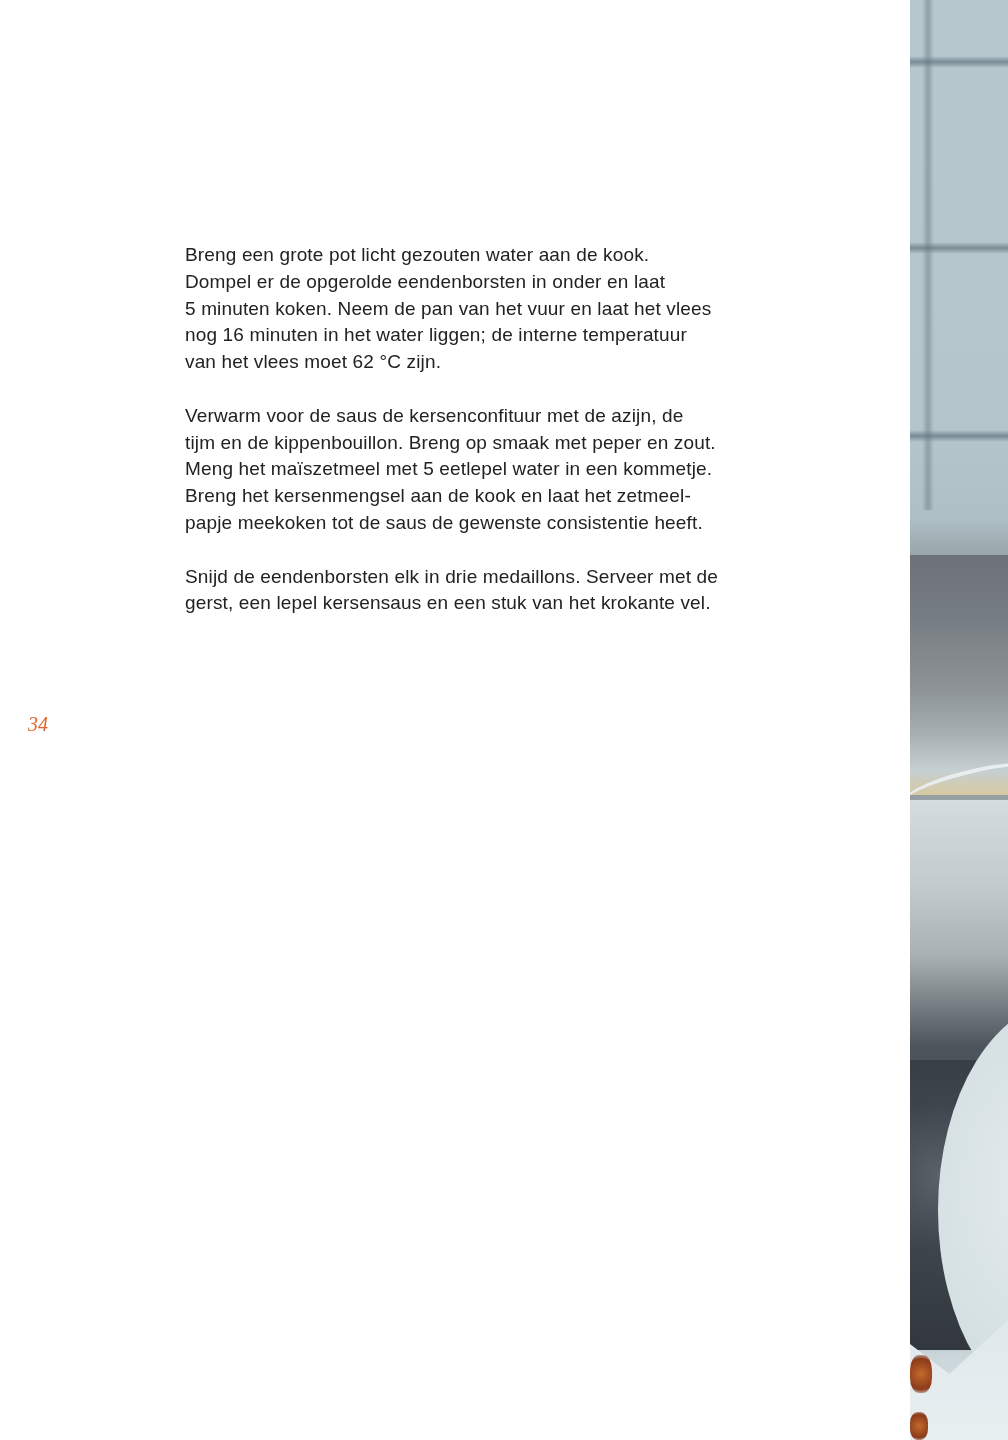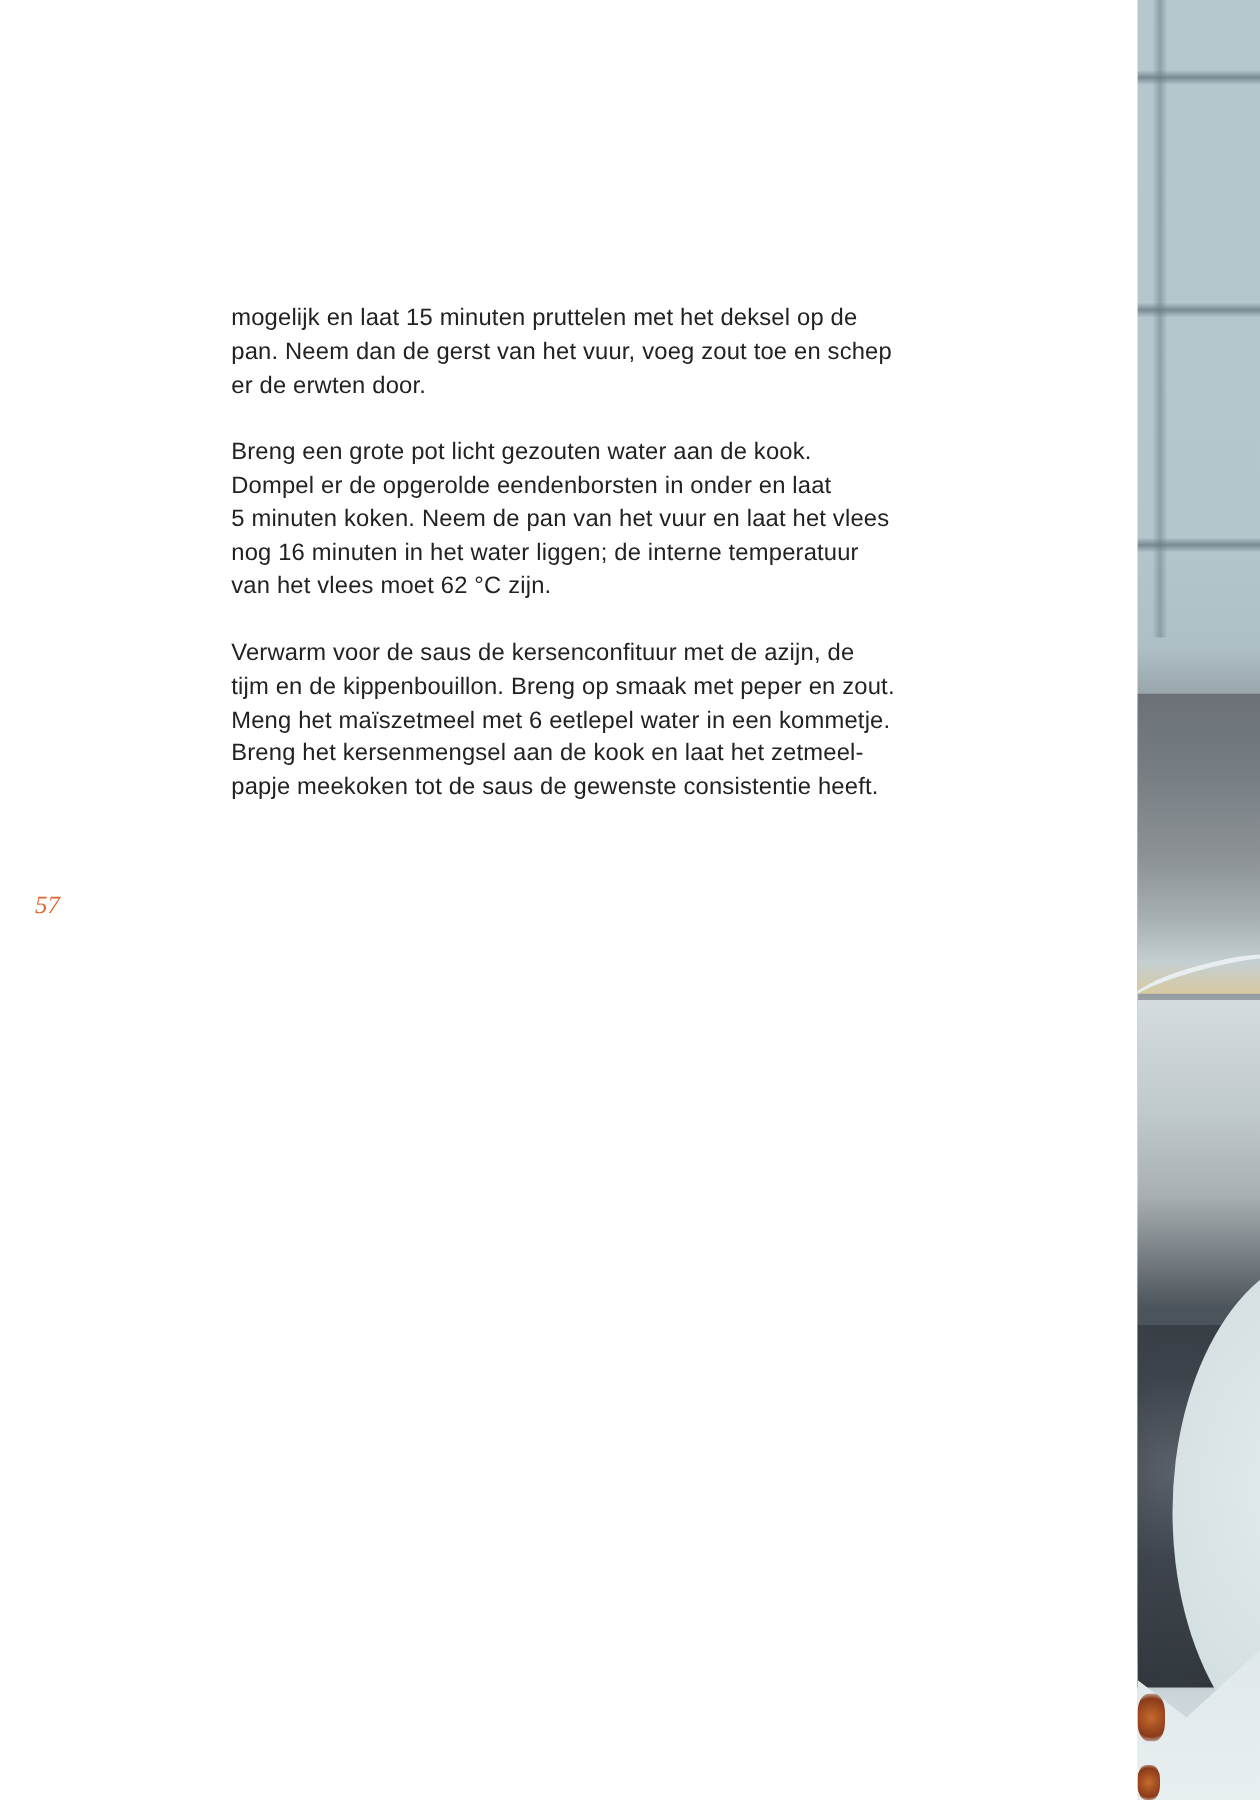--- a/index.html
+++ b/index.html
@@ -144,35 +144,34 @@
       border-radius: 40%;
     }
     .garnish1 { left: 0; top: 1355px; width: 22px; height: 38px; }
     .garnish2 { left: 0; top: 1412px; width: 18px; height: 28px; }
   </style>
 </head>
 <body>
 
 <div class="page">
   <div class="body-text">
-    <p>mogelijk en laat 15 minuten pruttelen met het deksel op de
-pan. Neem dan de gerst van het vuur, voeg zout toe en schep
-er de erwten door.</p>
     <p>Breng een grote pot licht gezouten water aan de kook.
 Dompel er de opgerolde eendenborsten in onder en laat
 5 minuten koken. Neem de pan van het vuur en laat het vlees
 nog 16 minuten in het water liggen; de interne temperatuur
 van het vlees moet 62 °C zijn.</p>
     <p>Verwarm voor de saus de kersenconfituur met de azijn, de
 tijm en de kippenbouillon. Breng op smaak met peper en zout.
-Meng het maïszetmeel met 6 eetlepel water in een kommetje.
+Meng het maïszetmeel met 5 eetlepel water in een kommetje.
 Breng het kersenmengsel aan de kook en laat het zetmeel-
 papje meekoken tot de saus de gewenste consistentie heeft.</p>
+    <p>Snijd de eendenborsten elk in drie medaillons. Serveer met de
+gerst, een lepel kersensaus en een stuk van het krokante vel.</p>
   </div>
-  <div class="page-number">57</div>
+  <div class="page-number">34</div>
 </div>
 
 <div class="photo">
   <div class="tile-vline"></div>
   <div class="tile-hline" style="top:56px"></div>
   <div class="tile-hline" style="top:242px"></div>
   <div class="tile-hline" style="top:430px"></div>
   <div class="pot"></div>
   <div class="pot-body"></div>
   <div class="pot-rim"></div>

